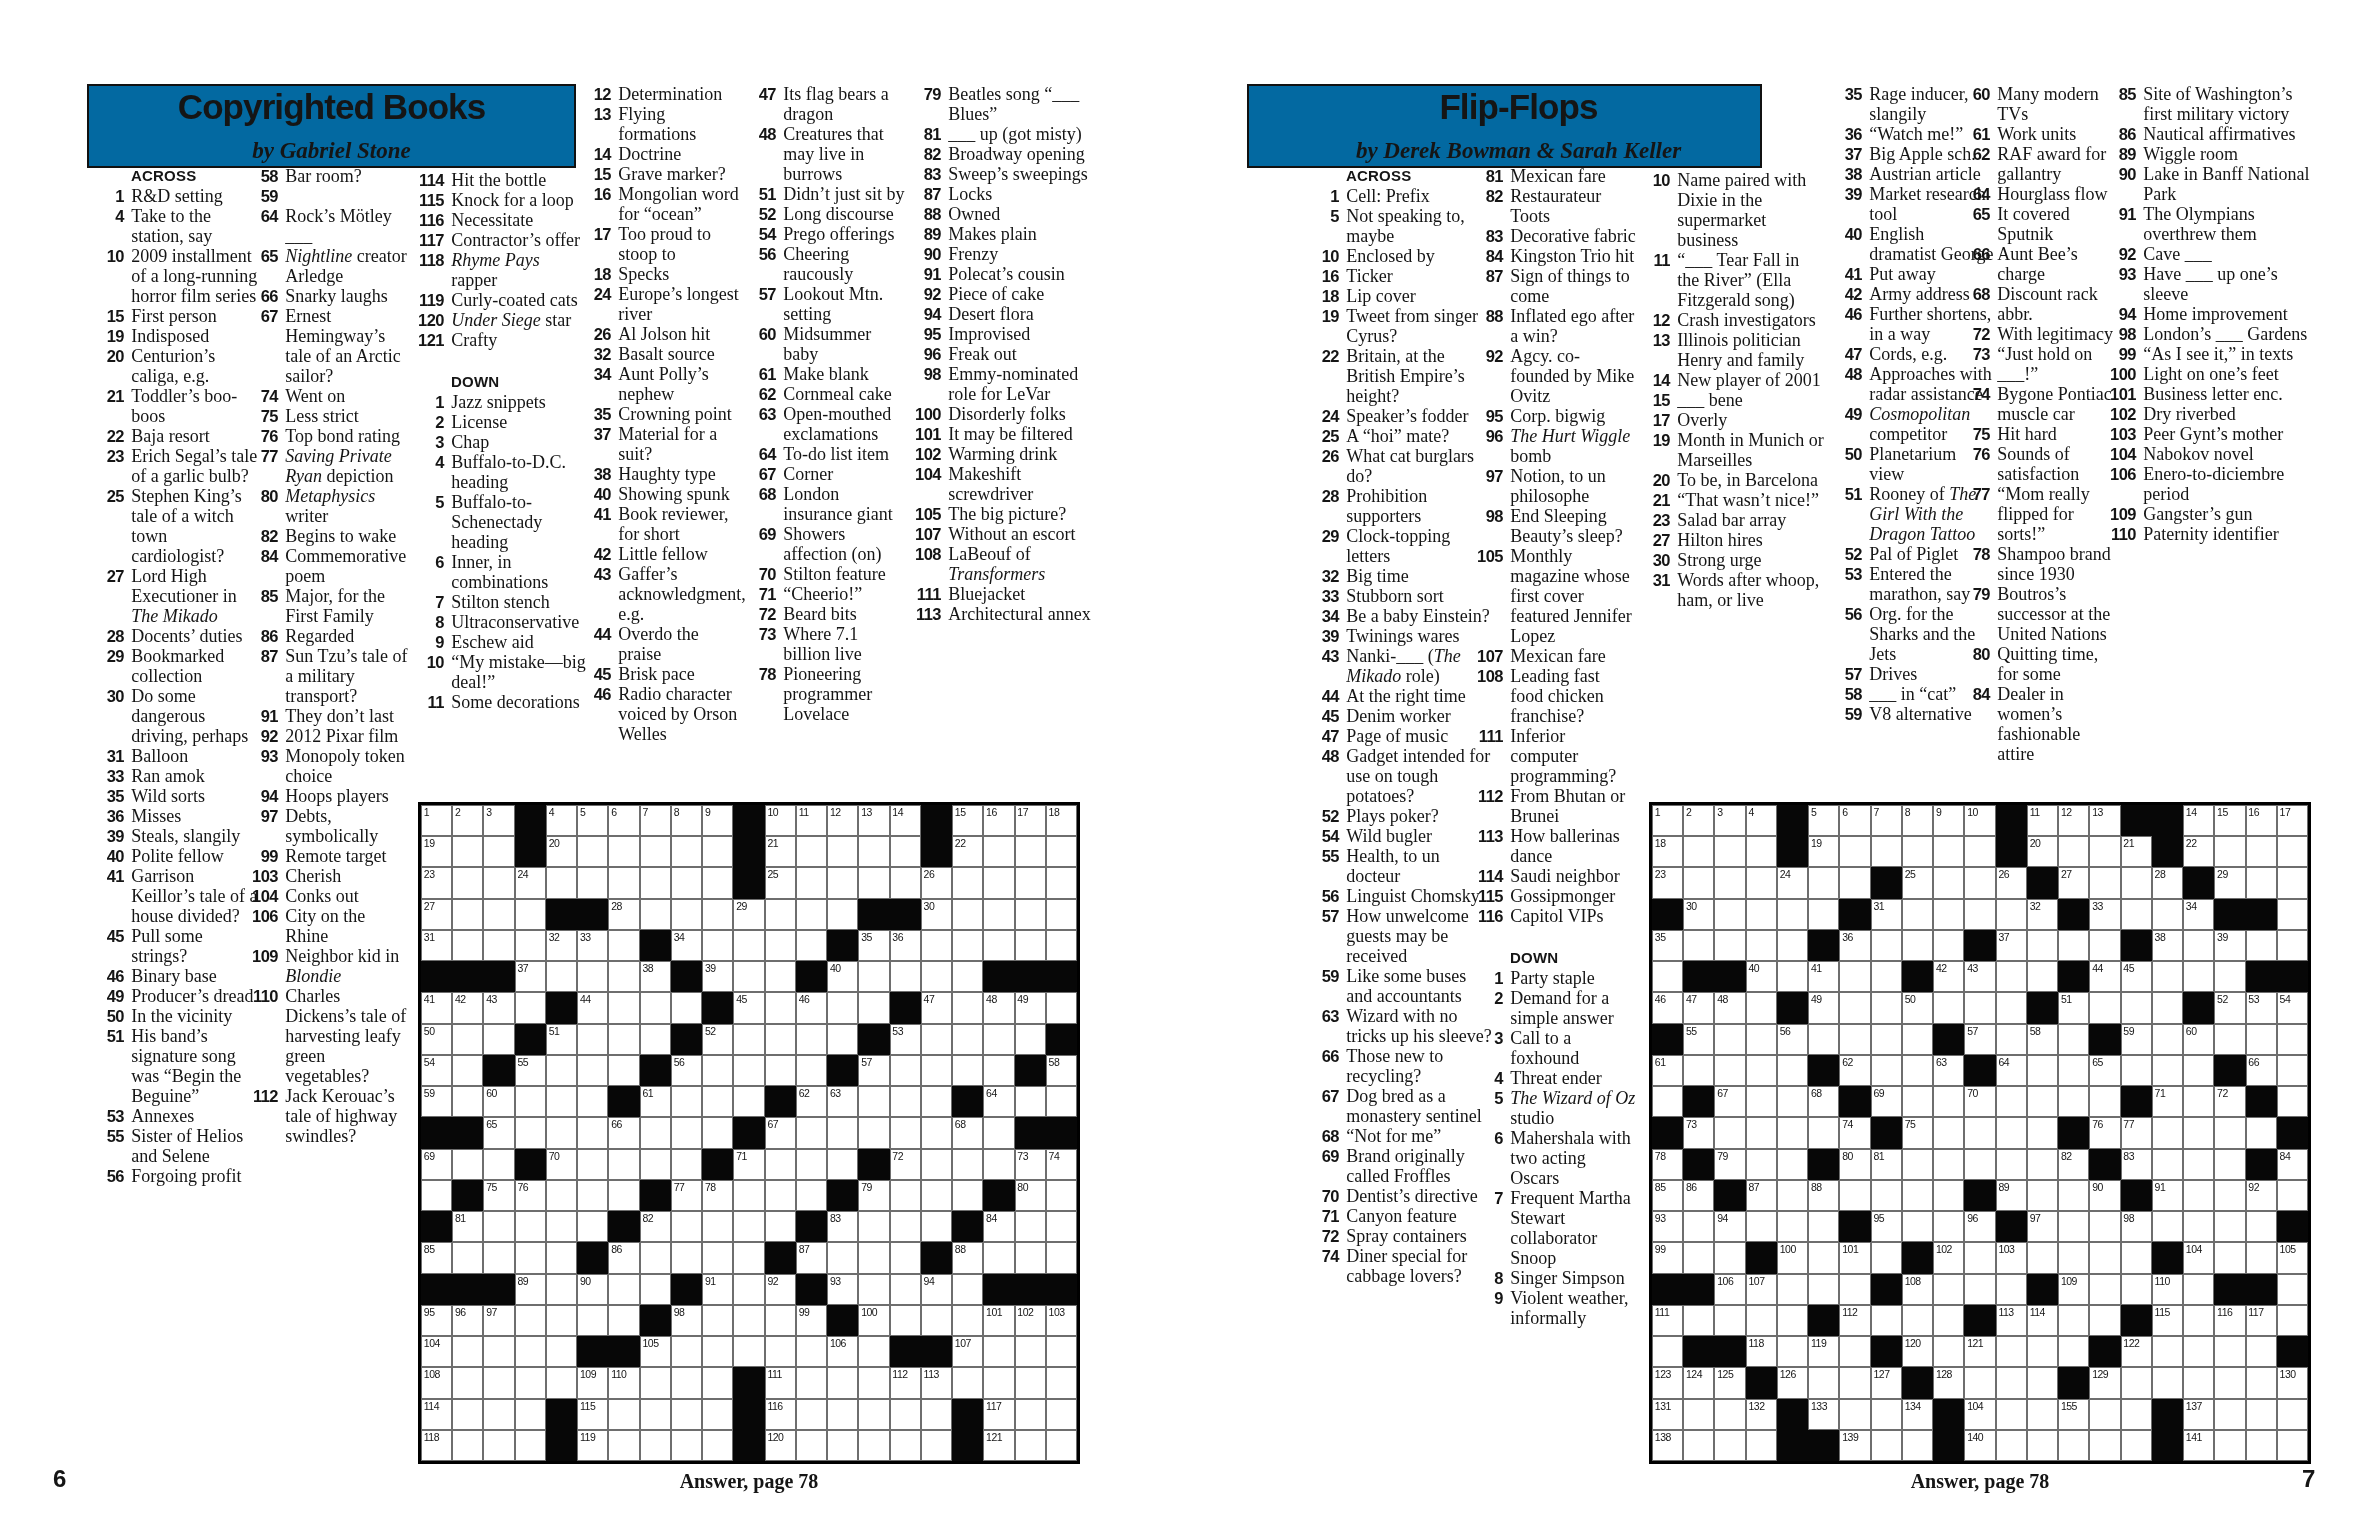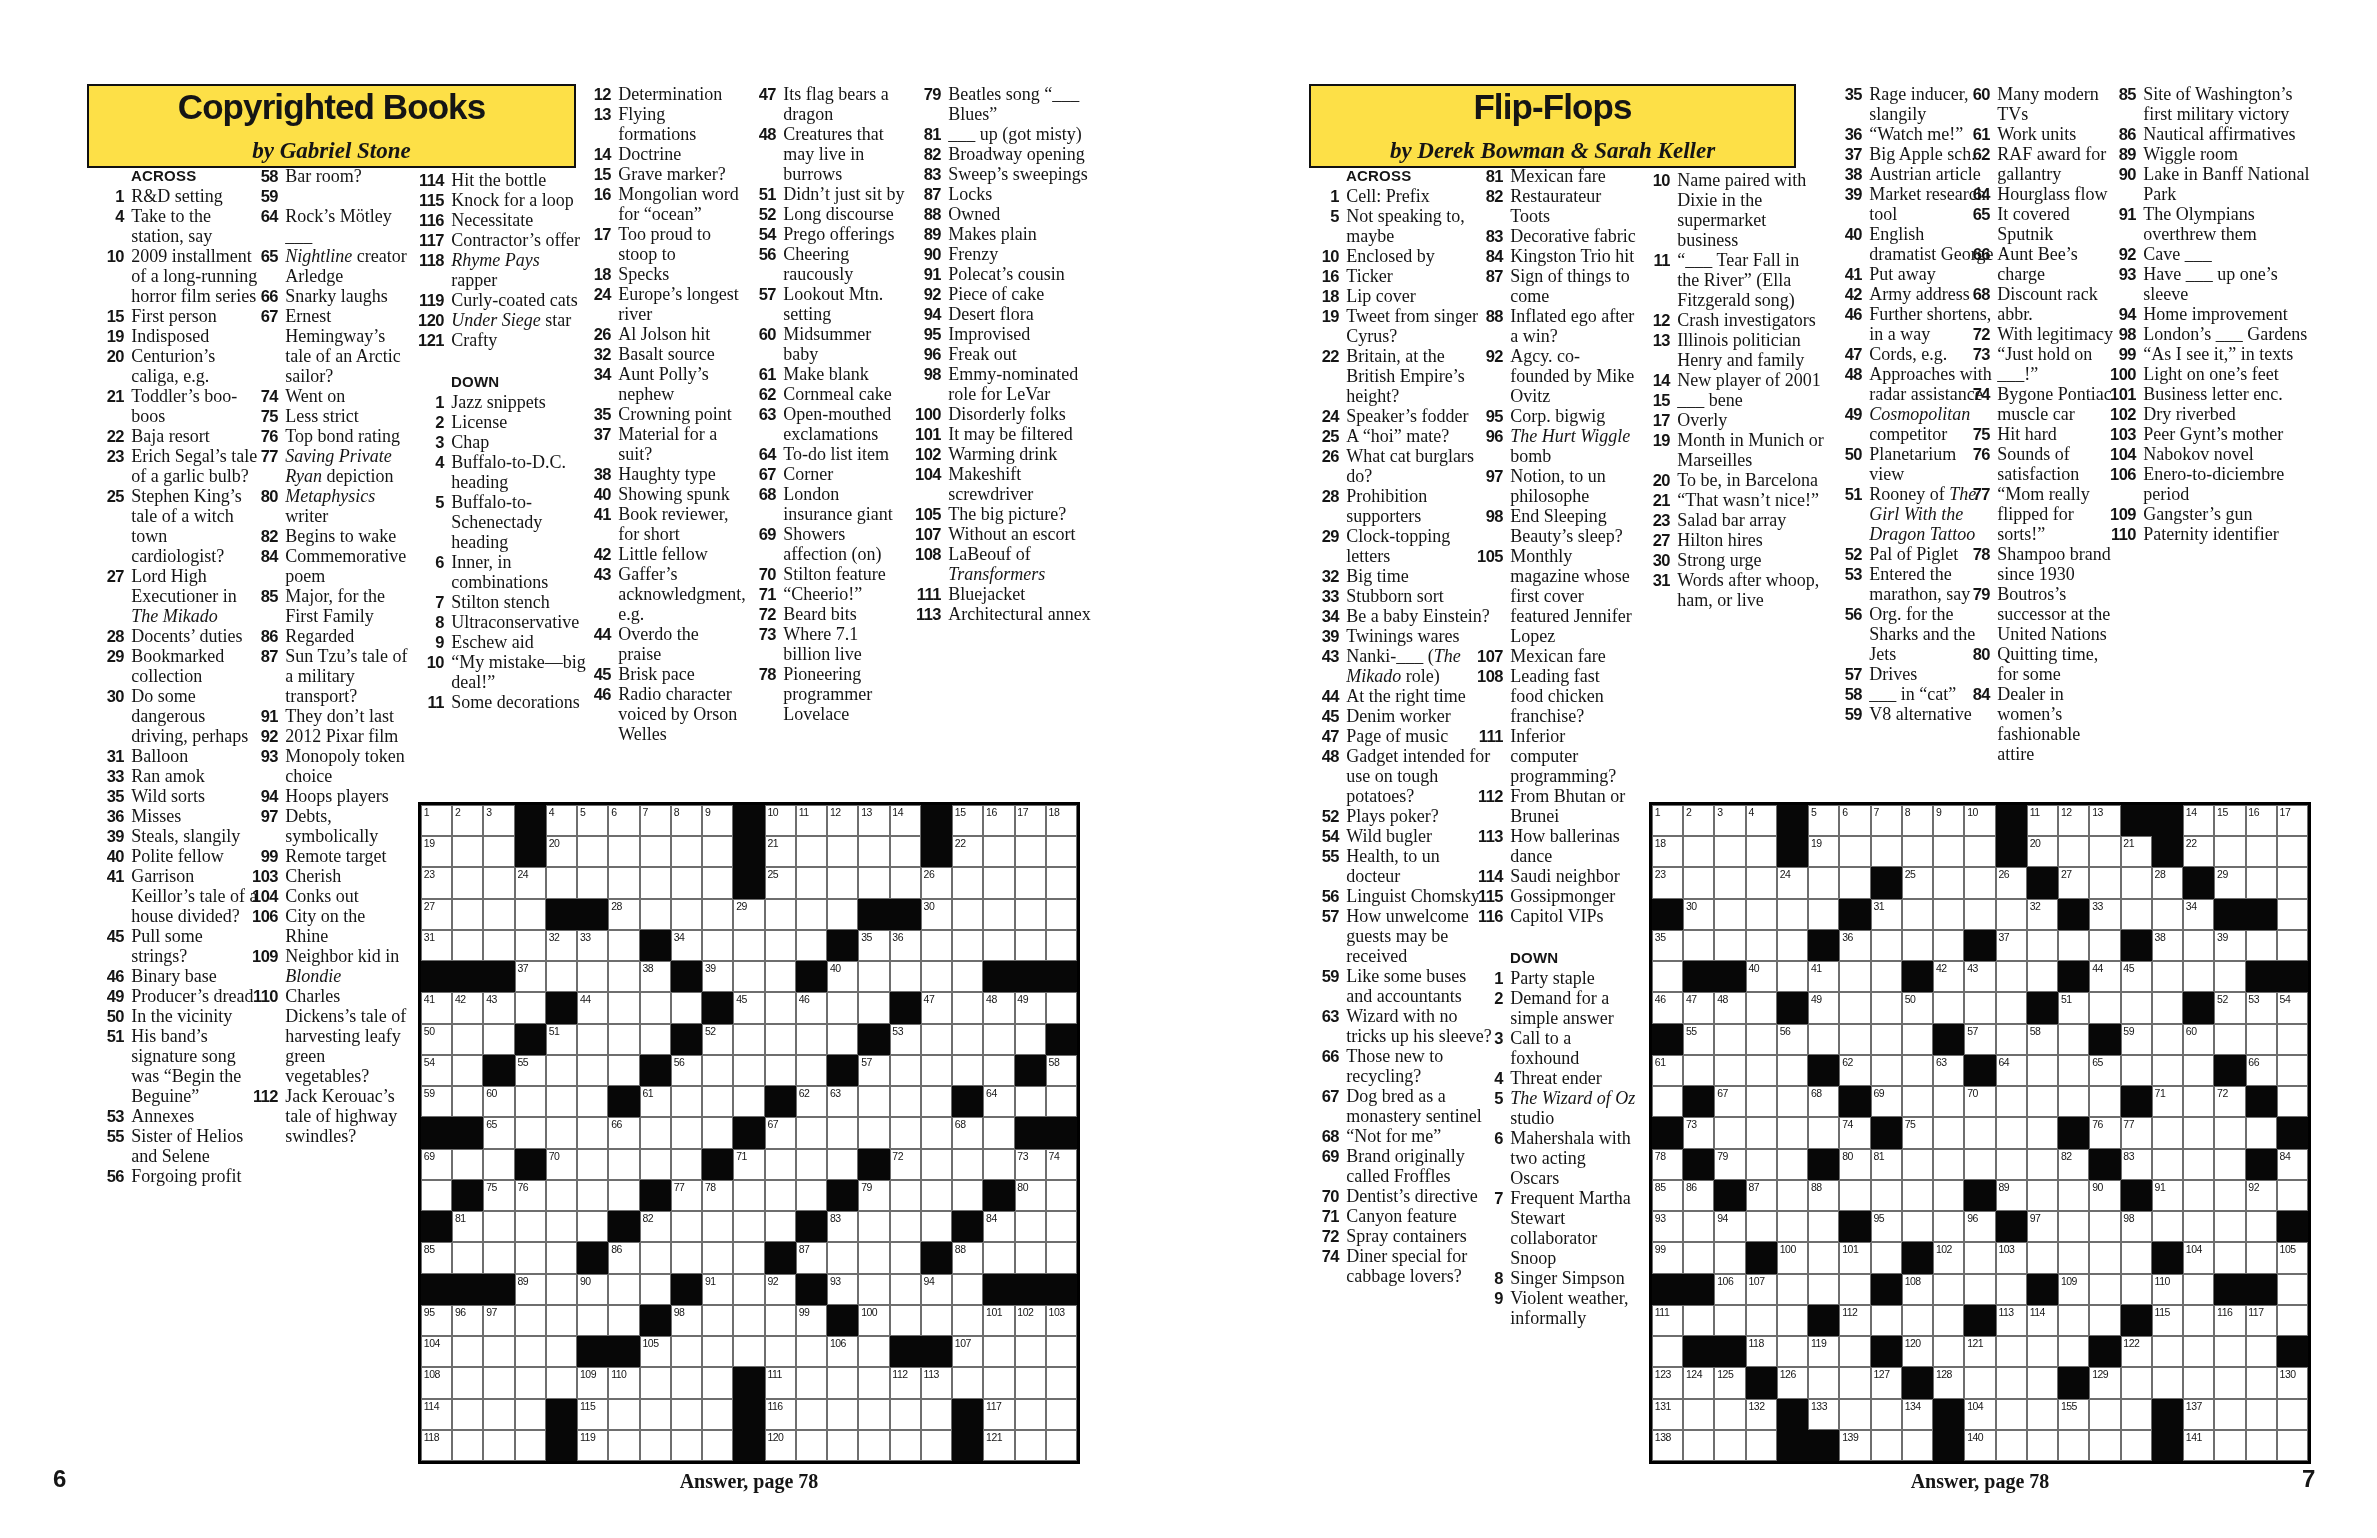--- a/index.html
+++ b/index.html
@@ -1,21 +1,21 @@
 <!DOCTYPE html>
 <html style="font-size:14.6px"><head>
 <meta charset="utf-8">
 <style>
   html,body{margin:0;padding:0;background:#e8e8e8;}
   .spread{position:relative;width:2377px;height:1538px;background:#ffffff;overflow:hidden;
           font-family:"Liberation Serif",serif;color:#151515;}
-  .title-box{position:absolute;border:2.7px solid #111;background:#fde047;display:flex;
+  .title-box{position:absolute;border:2.7px solid #111;background:#0369a1;display:flex;
              flex-direction:column;align-items:center;justify-content:center;text-align:center;}
   .tb-left{left:87px;top:84px;width:485px;height:80px;}
-  .tb-right{left:1309px;top:84px;width:483px;height:80px;}
+  .tb-right{left:1247px;top:84px;width:483px;height:80px;padding-left:28px;}
   .pz-title{font-family:"Liberation Sans",sans-serif;font-weight:bold;font-size:35px;
             letter-spacing:-0.9px;margin:0;line-height:37px;}
   .pz-byline{font-style:italic;font-weight:bold;font-size:23px;line-height:25.6px;margin-top:13px;}
   .clue-col{position:absolute;}
   .clue{display:flex;font-size:18px;line-height:20px;}
   .clue .num{font-family:"Liberation Sans",sans-serif;font-weight:bold;font-size:16.5px;
              flex:none;width:33px;text-align:right;padding-right:7.3px;letter-spacing:-0.5px;}
   .clue .txt{flex:1;}
   .clue-hdr{font-family:"Liberation Sans",sans-serif;font-weight:bold;font-size:15px;
             line-height:20px;padding-left:40px;letter-spacing:0.2px;}

